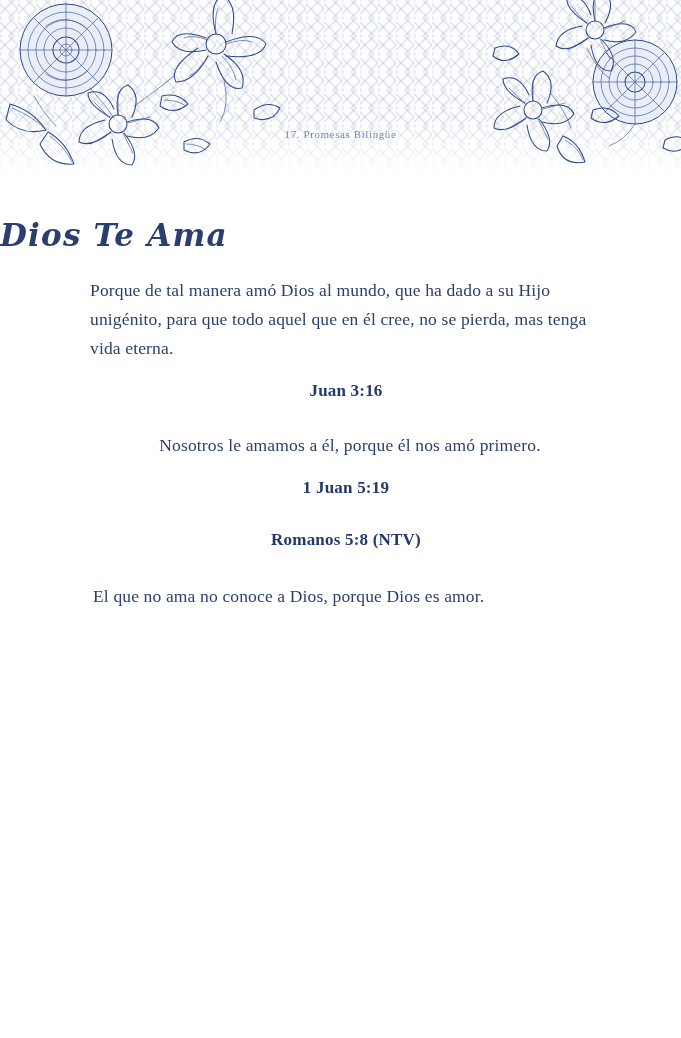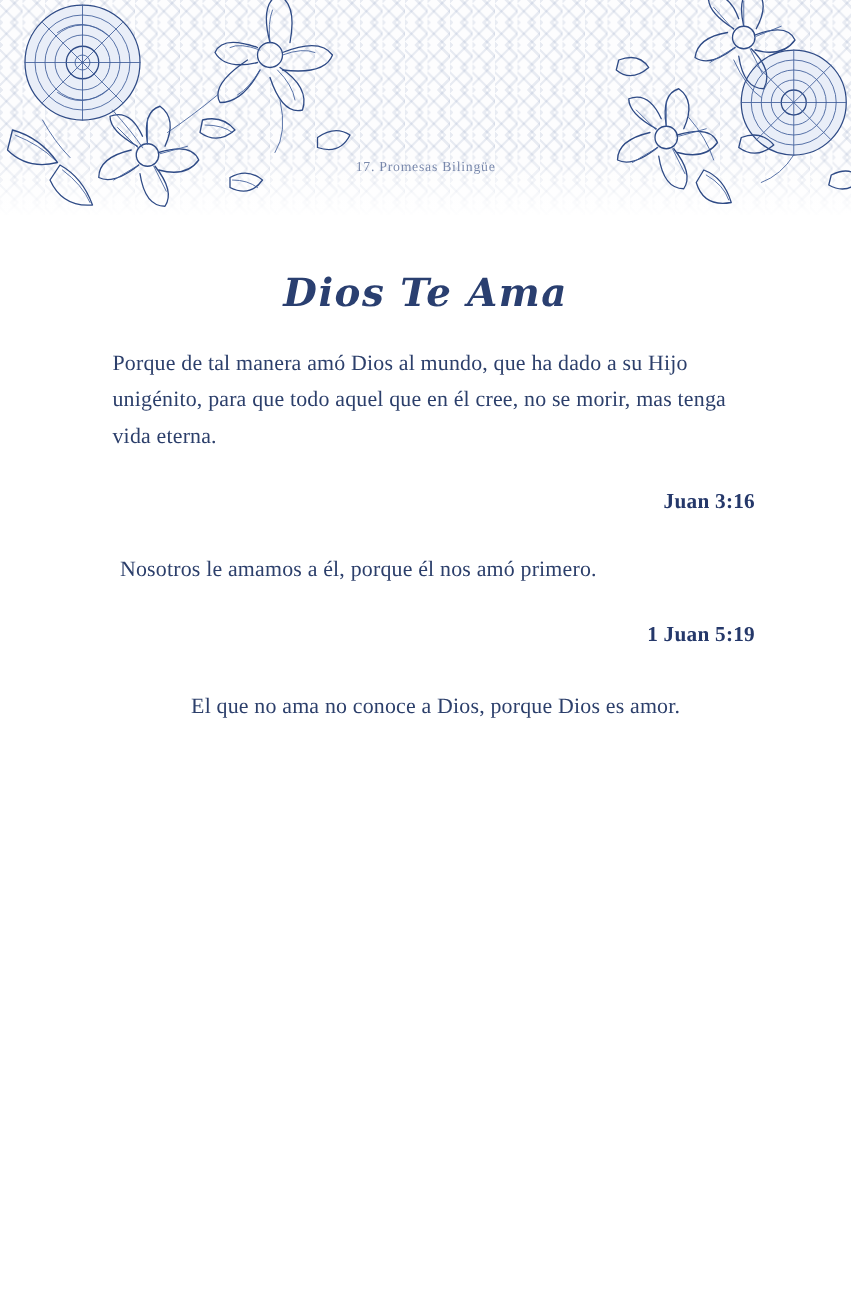--- a/index.html
+++ b/index.html
@@ -67,21 +67,20 @@
     letter-spacing: 0.6px;
     color: #4a5f8f;
     opacity: 0.72;
   }
 
   .title {
     position: absolute;
     top: 196px;
     left: 0;
     width: 681px;
-    text-align: center;
     font-family: "DejaVu Serif", serif;
     font-style: italic;
     font-size: 31px;
     letter-spacing: 1.2px;
     color: #2a3f70;
   }
 
   .content {
     position: absolute;
     top: 258px;
@@ -91,34 +90,34 @@
 
   .verse-block { margin-bottom: 24px; }
   .verse-text {
     font-size: 17.5px;
     line-height: 29px;
     color: #2c3f6b;
     text-align: left;
     letter-spacing: 0.15px;
   }
   .verse-ref {
-    margin-top: 28px;
-    text-align: right;
+    margin-top: 18px;
+    text-align: center;
     font-size: 17px;
     font-weight: bold;
     color: #25386a;
     letter-spacing: 0.2px;
   }
 
   .blk-1 { margin-bottom: 30px; }
   .blk-2 { margin-bottom: 32px; }
   .blk-3 { margin-bottom: 32px; }
   .indent-1 { padding-left: 2px; }
-  .indent-2 { padding-left: 8px; }
-  .indent-4 { padding-left: 5px; text-align: center; }
+  .indent-2 { padding-left: 8px; text-align: center; }
+  .indent-4 { padding-left: 5px; }
 </style>
 </head>
 <body>
 
 <div id="page">
 
   <div class="band band-top"></div>
   <div class="band-fade-top"></div>
 
   <div class="band band-bottom"></div>
@@ -332,30 +331,31 @@
     </svg>
   </div>
 
   <div class="series-label">17. Promesas Bilingüe</div>
 
   <h1 class="title">Dios Te Ama</h1>
 
   <div class="content">
 
     <div class="verse-block blk-1">
-      <p class="verse-text indent-1">Porque de tal manera amó Dios al mundo, que ha dado a su Hijo unigénito, para que todo aquel que en él cree, no se morir, mas tenga vida eterna.</p>
+      <p class="verse-text indent-1">Porque de tal manera amó Dios al mundo, que ha dado a su Hijo unigénito, para que todo aquel que en él cree, no se pierda, mas tenga vida eterna.</p>
       <p class="verse-ref">Juan 3:16</p>
     </div>
 
     <div class="verse-block blk-2">
       <p class="verse-text indent-2">Nosotros le amamos a él, porque él nos amó primero.</p>
       <p class="verse-ref">1 Juan 5:19</p>
     </div>
 
     <div class="verse-block blk-3">
+      <p class="verse-ref">Romanos 5:8 (NTV)</p>
     </div>
 
     <div class="verse-block">
       <p class="verse-text indent-4">El que no ama no conoce a Dios, porque Dios es amor.</p>
     </div>
 
   </div>
 
 </div>
 

